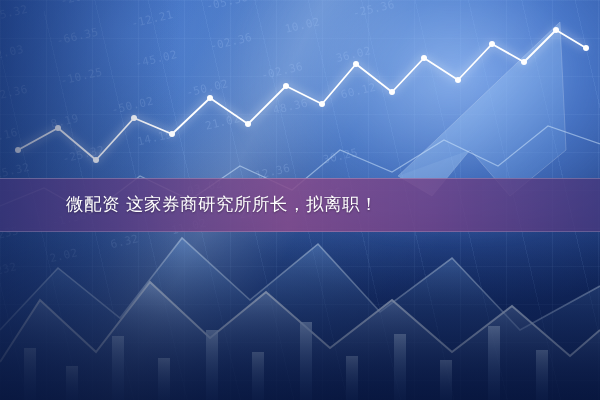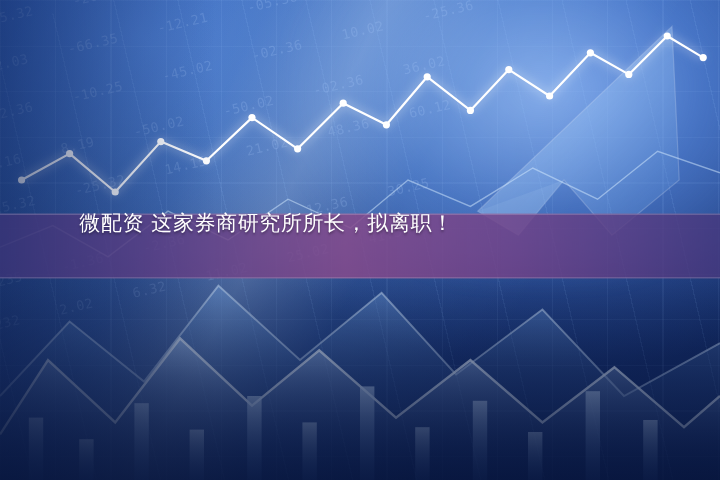--- a/index.html
+++ b/index.html
@@ -113,20 +113,21 @@
     height: 54px;
     background: linear-gradient(90deg,
       rgba(58,52,120,0.82) 0%,
       rgba(92,62,132,0.84) 22%,
       rgba(133,74,140,0.86) 48%,
       rgba(112,66,136,0.84) 72%,
       rgba(70,56,126,0.82) 100%);
     border-top: 1px solid rgba(255,255,255,0.22);
     border-bottom: 1px solid rgba(255,255,255,0.18);
     display: flex;
+    align-items: center;
     box-sizing: border-box;
     padding-left: 66px;
   }
   .headline-text {
     color: #ffffff;
     font-size: 17.5px;
     font-family: "DejaVu Sans", "Liberation Sans", sans-serif;
     letter-spacing: 0.5px;
     line-height: 1;
     text-shadow: 0 1px 2px rgba(0,0,0,0.35);

